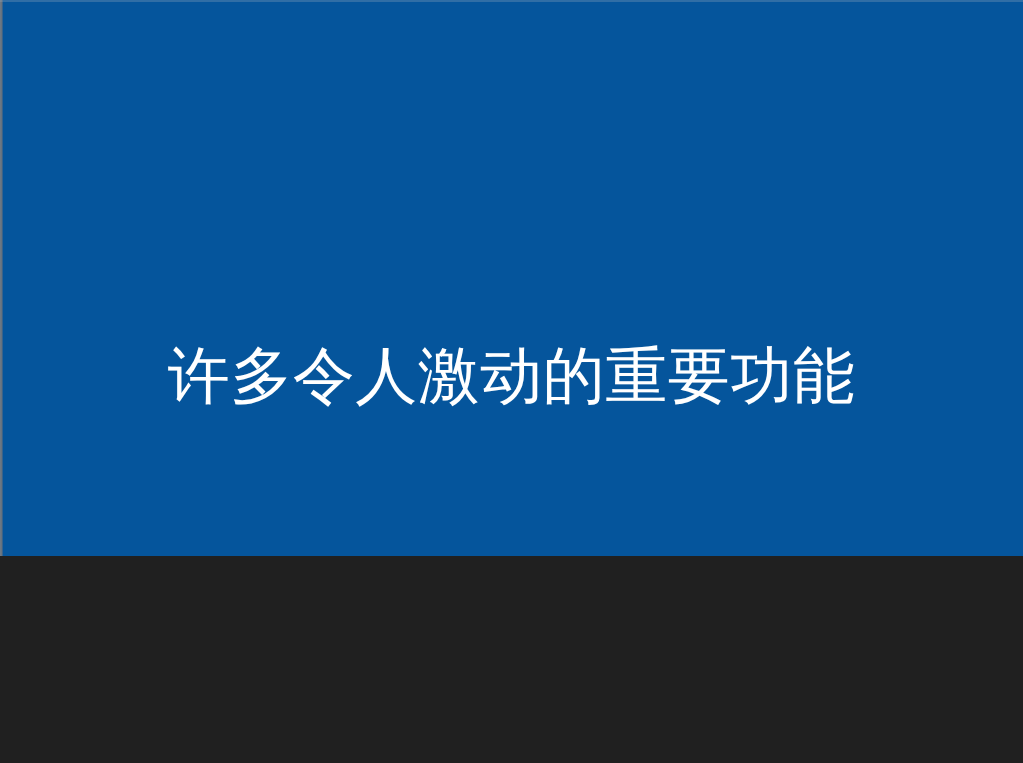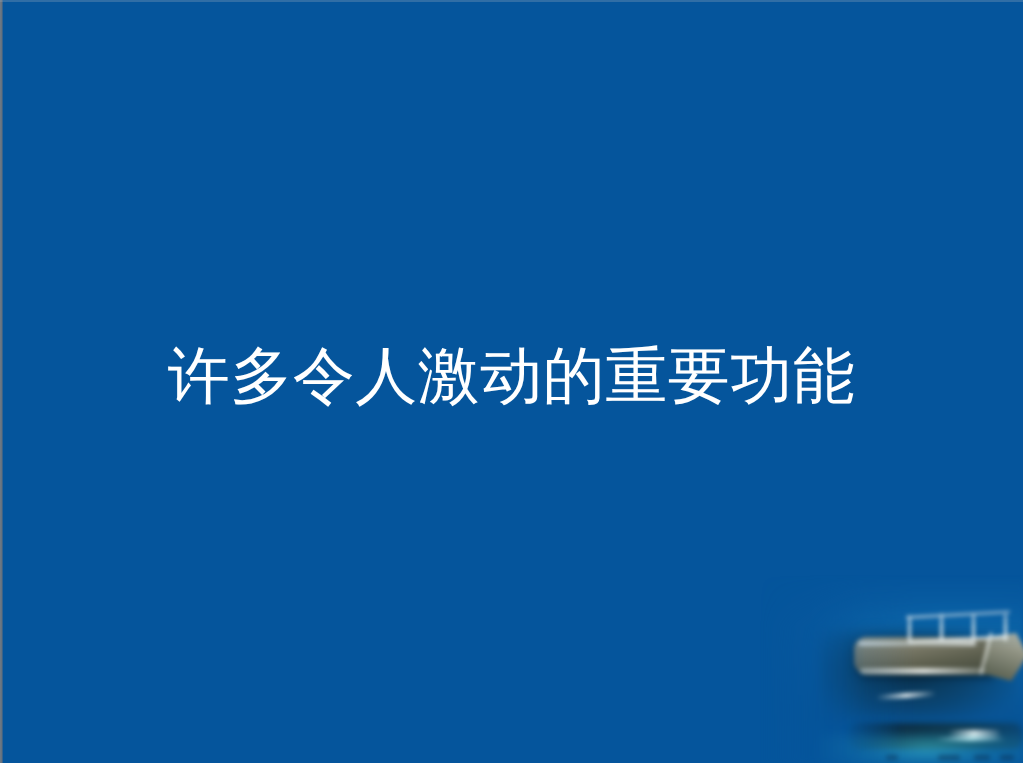--- a/index.html
+++ b/index.html
@@ -4,21 +4,21 @@
 <title>Slide</title>
 <style>
   html, body {
     margin: 0;
     padding: 0;
     background: #202020;
   }
   #slide {
     position: relative;
     width: 1023px;
-    height: 763px;
+    height: 556px;
     overflow: hidden;
     background: #05559c;
     font-family: "Liberation Sans", "DejaVu Sans", sans-serif;
   }
 
   
   .edge-left {
     position: absolute;
     left: 0; top: 0;
     width: 3px;

